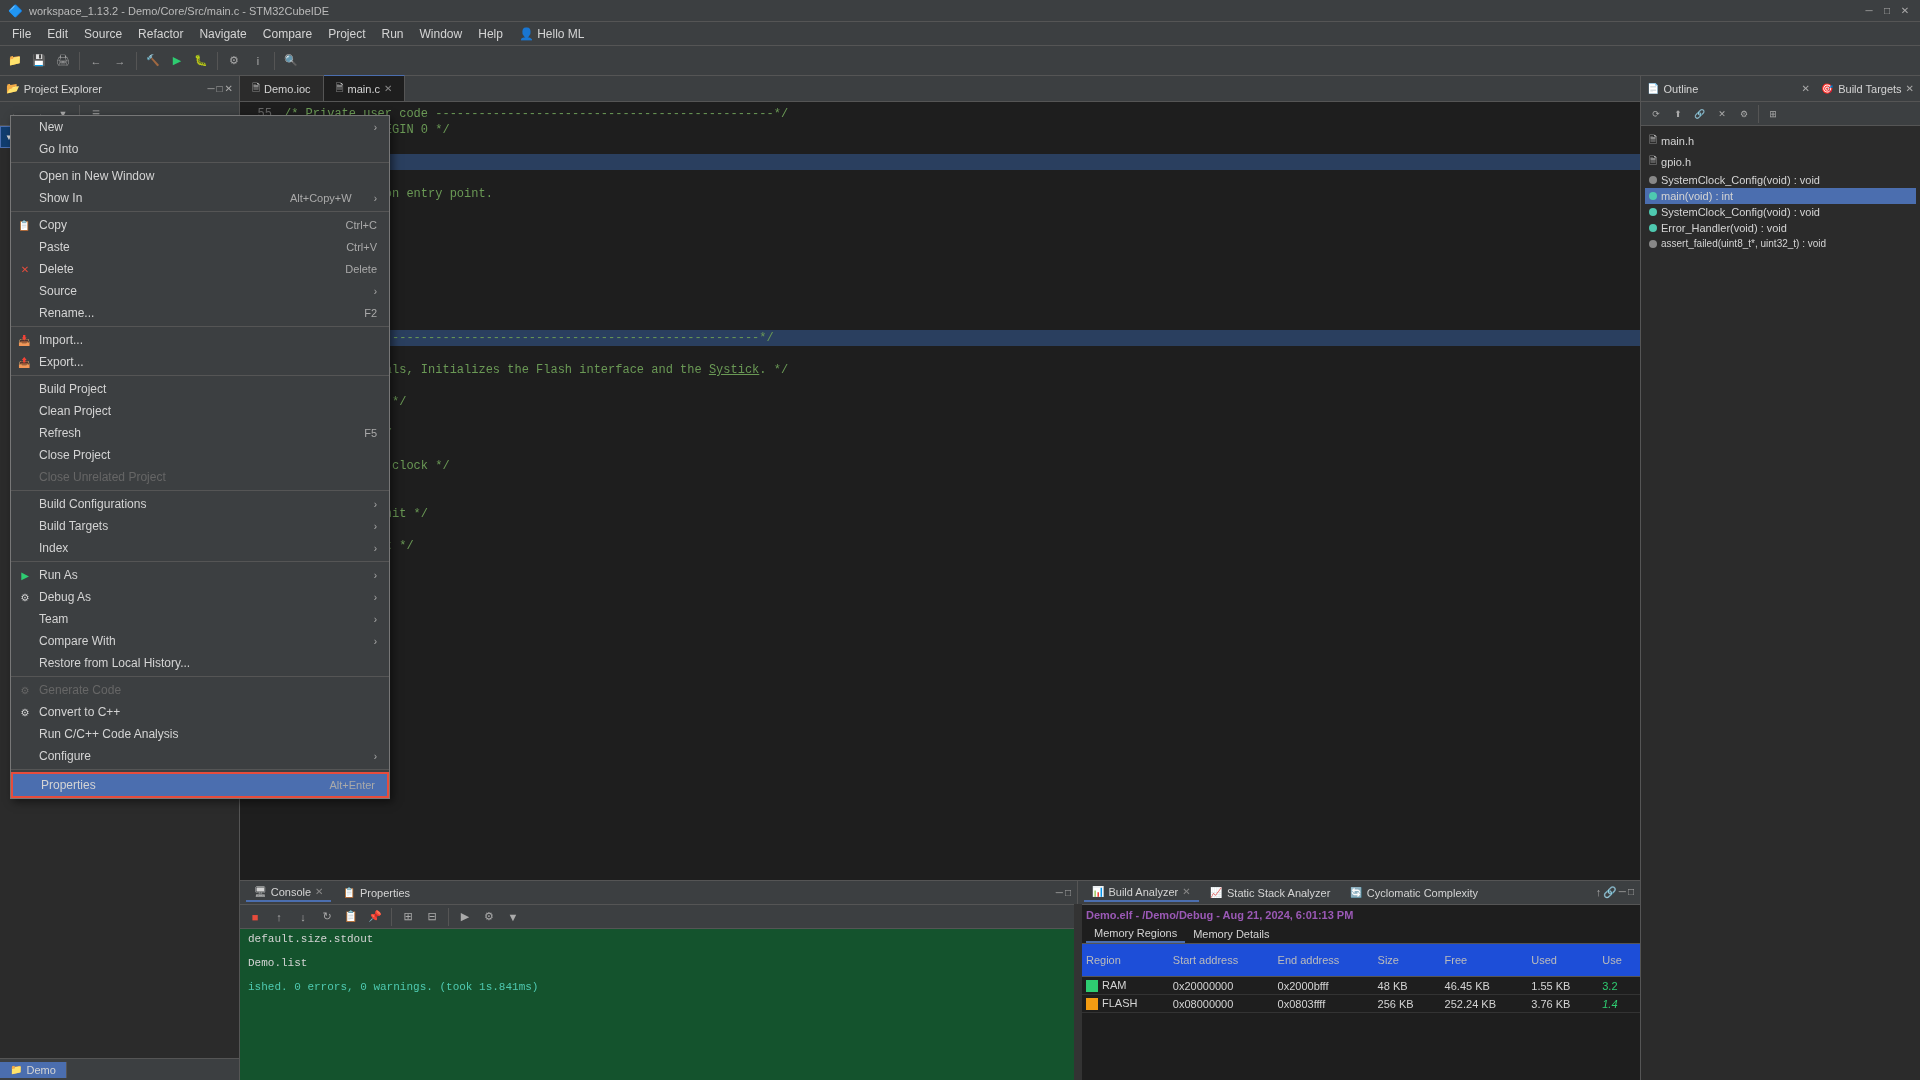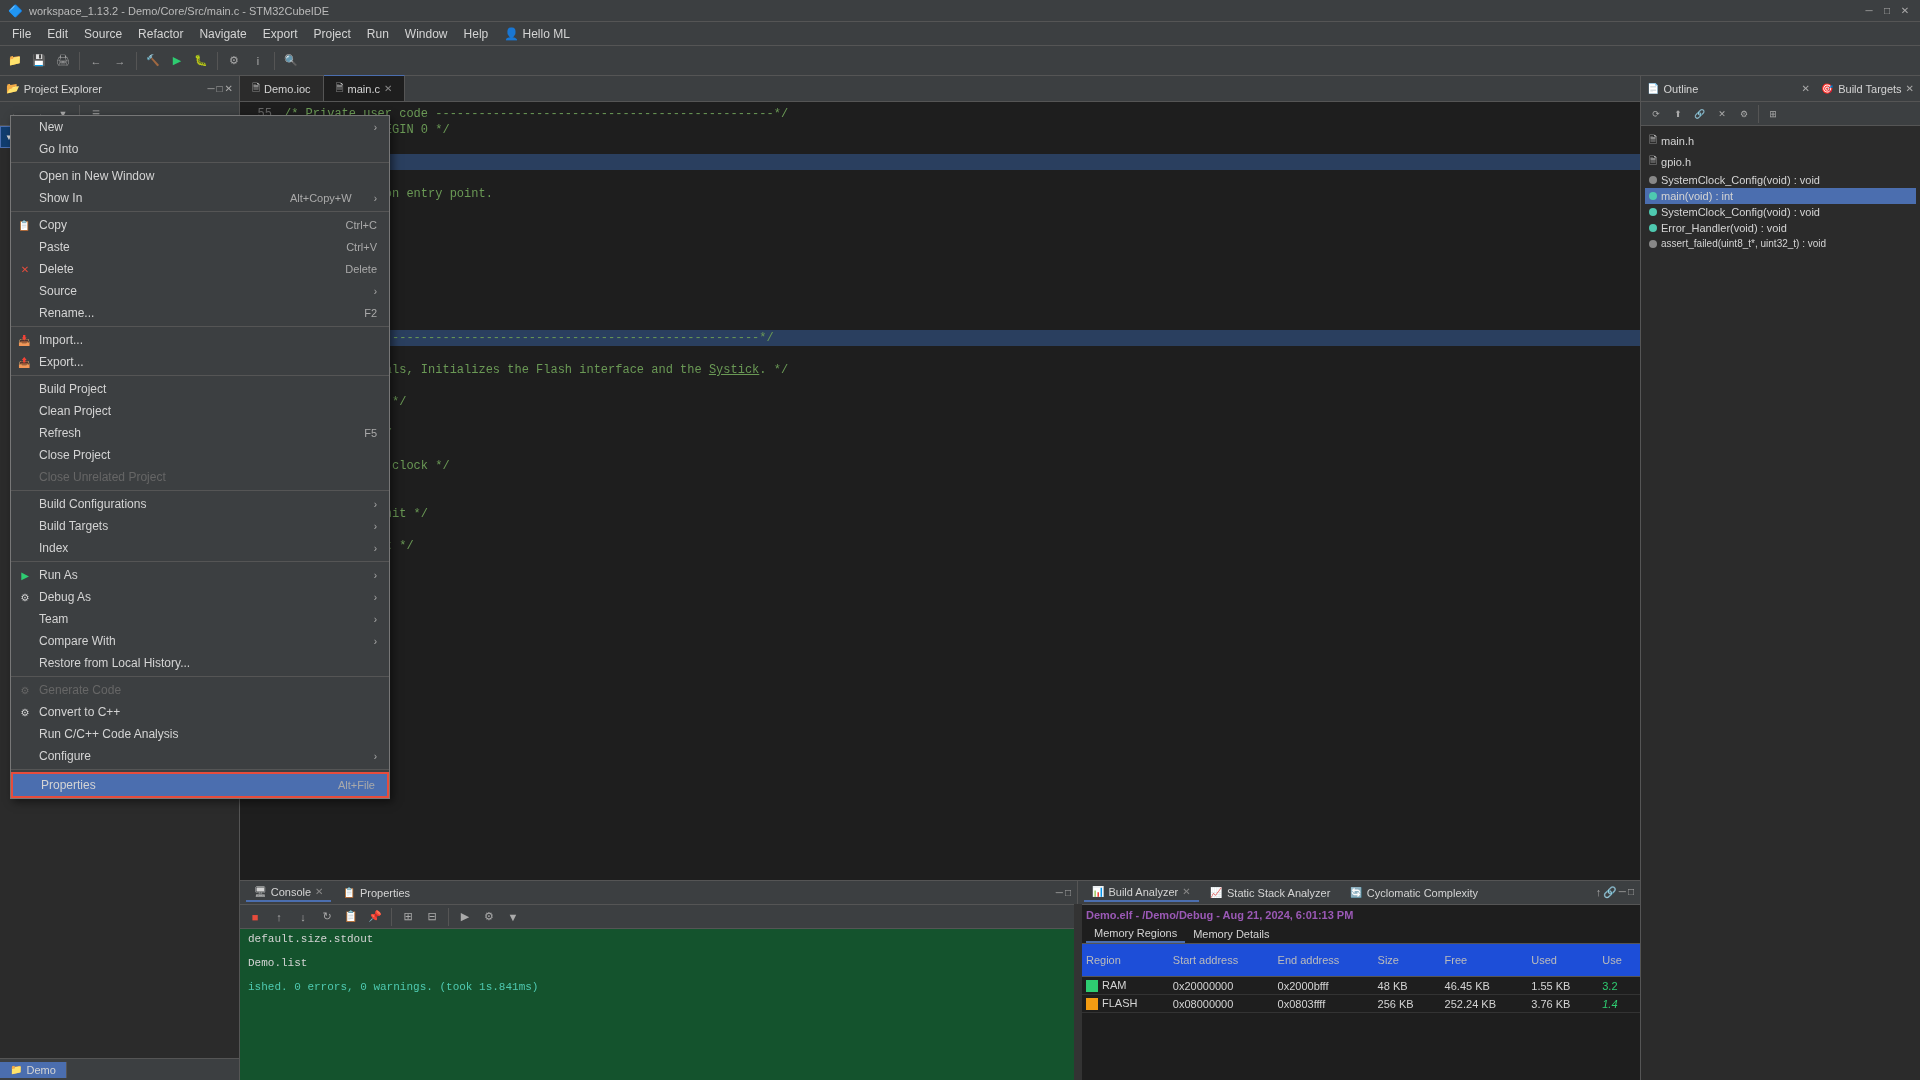--- a/index.html
+++ b/index.html
@@ -416,21 +416,21 @@
     <span style="cursor:pointer;">✕</span>
   </div>
 </div>
 
 <div id="menu-bar">
     <div class="menu-item">File</div>
     <div class="menu-item">Edit</div>
     <div class="menu-item">Source</div>
     <div class="menu-item">Refactor</div>
     <div class="menu-item">Navigate</div>
-    <div class="menu-item">Export</div>
+    <div class="menu-item">Compare</div>
     <div class="menu-item">Project</div>
     <div class="menu-item">Run</div>
     <div class="menu-item">Window</div>
     <div class="menu-item">Help</div>
     <div class="menu-item">👤 Hello ML</div>
   </div>
 
 <div id="toolbar">
   <span class="toolbar-btn">📁</span>
   <span class="toolbar-btn">💾</span>
@@ -635,21 +635,21 @@
     <div class="ctx-item">
       <span class="ctx-label">Run C/C++ Code Analysis</span>
     </div>
     <div class="ctx-item">
       <span class="ctx-label">Configure</span>
       <span class="ctx-arrow">›</span>
     </div>
     <div class="ctx-separator"></div>
     <div class="ctx-item highlighted" style="border:2px solid #e74c3c; background:#4b6eaf;">
       <span class="ctx-label">Properties</span>
-      <span class="ctx-shortcut">Alt+File</span>
+      <span class="ctx-shortcut">Alt+Enter</span>
     </div>
   </div>
 
   <div id="editor-area">
     <div id="editor-tabs">
       <div class="editor-tab">
         <span style="font-size:10px;">🗎</span>
         <span>Demo.ioc</span>
       </div>
       <div class="editor-tab active">

